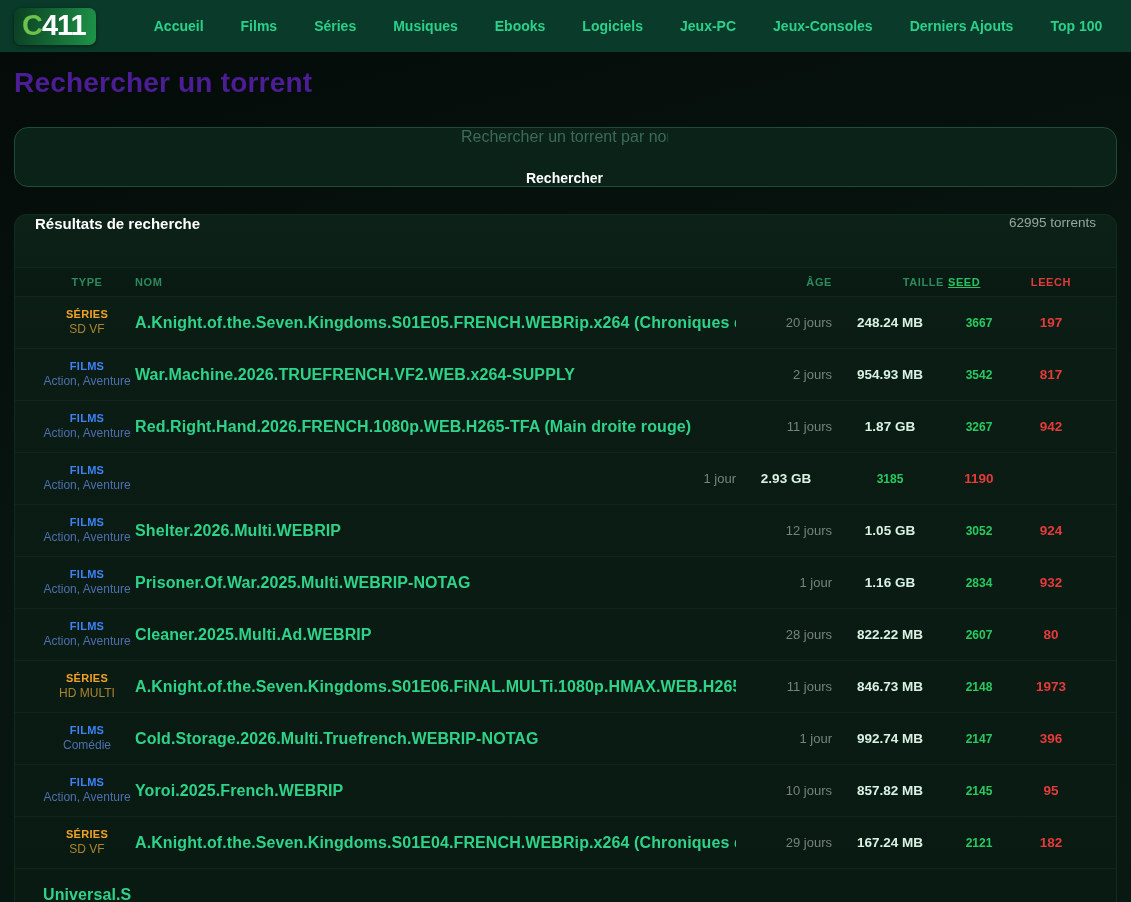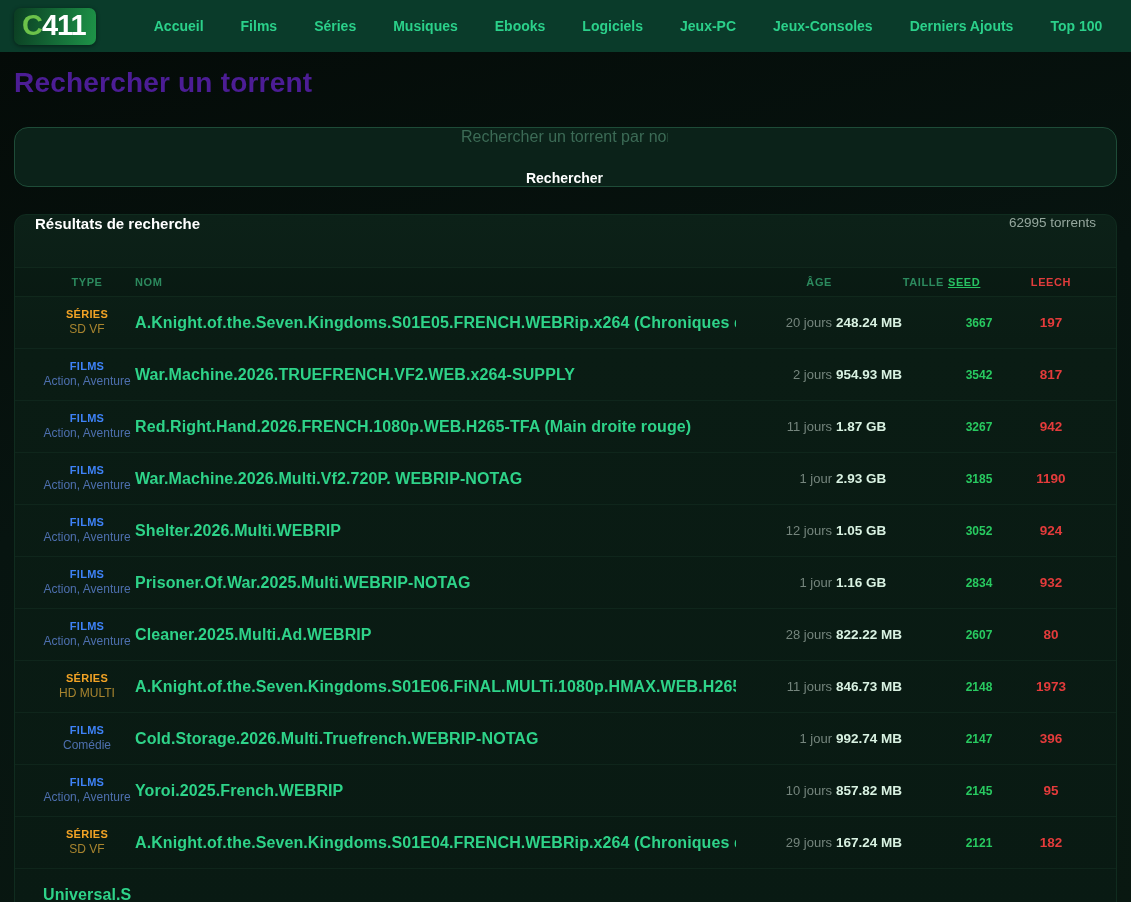--- a/index.html
+++ b/index.html
@@ -155,21 +155,21 @@
   .cell-name {
     color: #2ed389;
     font-size: 16px;
     font-weight: 600;
     white-space: nowrap;
     overflow: hidden;
     text-decoration: none;
     letter-spacing: .1px;
   }
   .cell-age  { color: #75857d; font-size: 13px; text-align: right; white-space: nowrap; }
-  .cell-size { color: #d9f2e2; font-size: 13.5px; font-weight: 600; text-align: left; white-space: nowrap; }
+  .cell-size { color: #d9f2e2; font-size: 13.5px; font-weight: 600; text-align: center; white-space: nowrap; }
   .cell-seed { color: #28ca60; font-size: 12px; font-weight: 700; text-align: center; }
   .cell-leech{ color: #e43b3b; font-size: 13.5px; font-weight: 700; text-align: center; }
 </style>
 </head>
 <body>
 
 <header class="navbar">
   <a class="logo">
     <span class="c">C</span>
     <span class="n">411</span>
@@ -259,21 +259,20 @@
           <div class="cell-size">1.87 GB</div>
           <div class="cell-seed">3267</div>
           <div class="cell-leech">942</div>
         </div>
 
         <div class="grid-cols row films">
           <div class="cell-type">
             <span class="cat">FILMS</span>
             <span class="subcat">Action, Aventure</span>
           </div>
-          <a class="cell-name">War.Machine.2026.Multi.Vf2.720P. WEBRIP-NOTAG</a>
           <div class="cell-age">1 jour</div>
           <div class="cell-size">2.93 GB</div>
           <div class="cell-seed">3185</div>
           <div class="cell-leech">1190</div>
         </div>
 
         <div class="grid-cols row films">
           <div class="cell-type">
             <span class="cat">FILMS</span>
             <span class="subcat">Action, Aventure</span>

